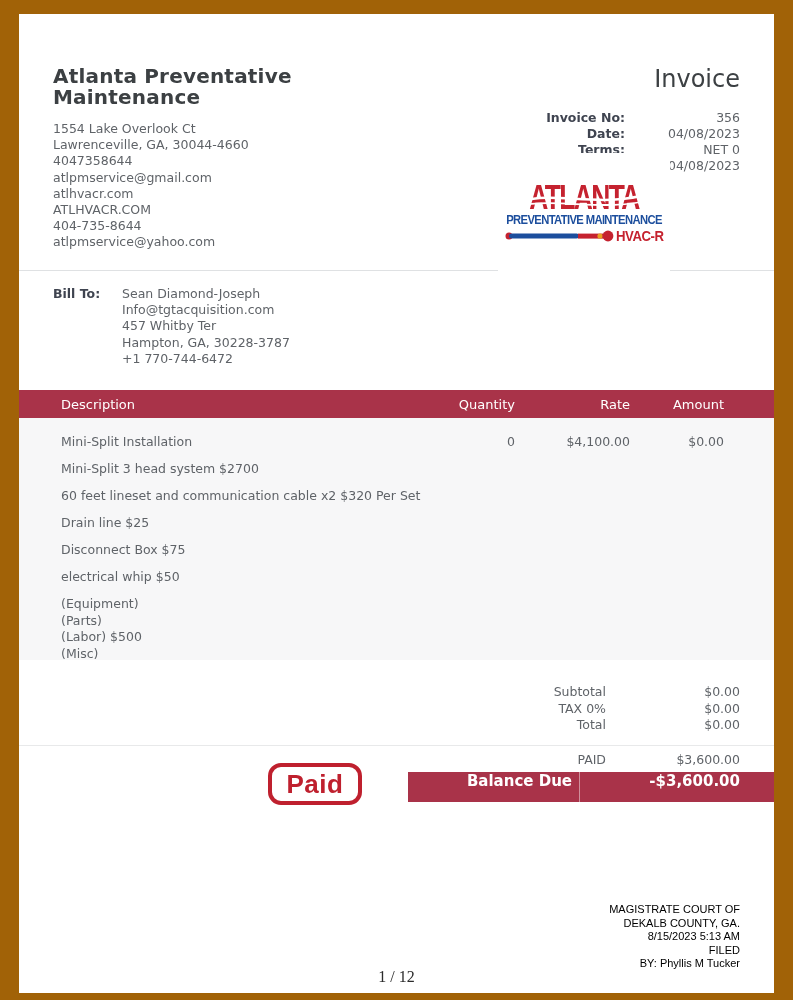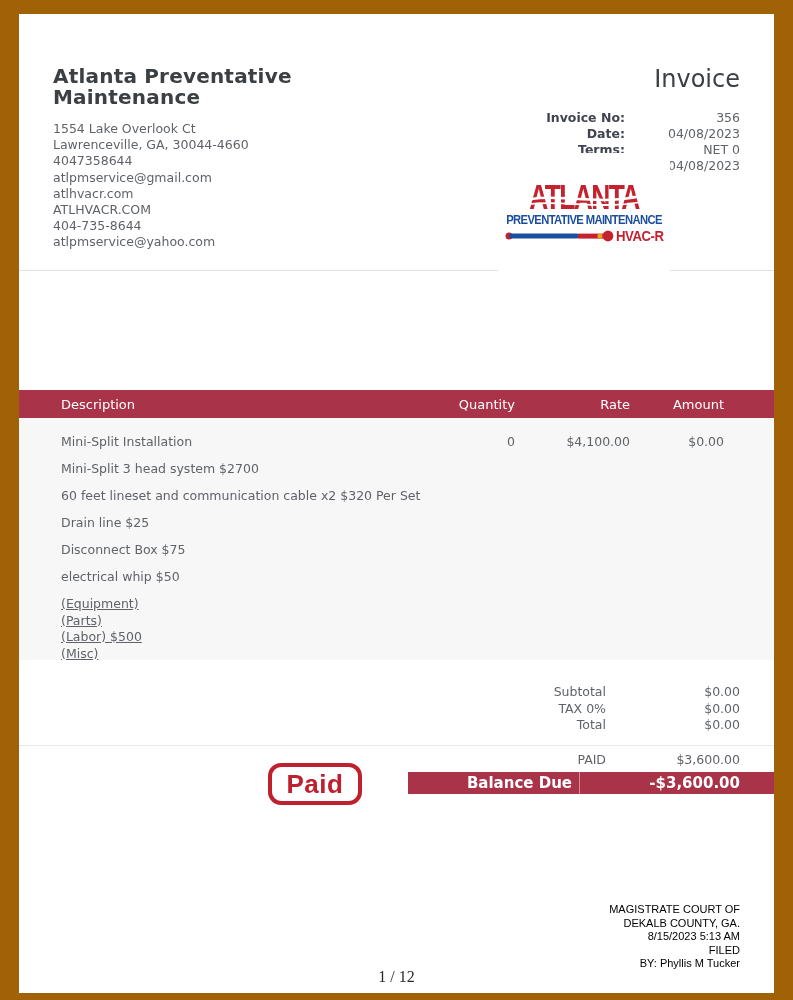--- a/index.html
+++ b/index.html
@@ -43,31 +43,31 @@
   .c-desc { flex:1; padding-left:42px; text-align:left; }
   .c-qty  { width:115px; text-align:right; }
   .c-rate { width:115px; text-align:right; }
   .c-amt  { width:144px; text-align:right; padding-right:50px; }
   .tbody {
     position:absolute; top:404px; left:0; right:0; height:242px;
     background:#f7f7f8; padding-top:16px; font-size:12.5px; color:#5f6368;
   }
   .trow { display:flex; line-height:15px; margin-bottom:12px; }
   .trow-group { display:flex; line-height:16.5px; margin-bottom:0; }
-  .group-lines div { line-height:16.5px;text-decoration:underline; }
+  .group-lines div { line-height:16.5px; }
   
   .totals { position:absolute; top:670px; left:0; right:0; font-size:12.5px; color:#5f6368; }
   .t-row { display:flex; justify-content:flex-end; line-height:16.5px; }
   .t-label { text-align:left; }
   .t-val { width:168px; padding-right:34px; text-align:right; }
   .paid-divider { position:absolute; top:731px; left:0; right:0; border-top:1px solid #e8e9ea; }
   .paid-row { position:absolute; top:738px; left:0; right:0; display:flex; justify-content:flex-end; font-size:12.5px; color:#5f6368; line-height:16.5px; }
   .balance {
-    position:absolute; top:758px; left:389px; right:0; height:22px;
-    background:#a93349; color:#ffffff; display:flex; align-items:center;
+    position:absolute; top:758px; left:389px; right:0; height:30px;
+    background:#a93349; color:#ffffff; display:flex; 
     font-size:15px; font-weight:700;
   }
   .balance-label { width:171px; text-align:right; padding-right:7px; }
   .balance-sep { width:1px; align-self:stretch; background:rgba(255,255,255,0.45); }
   .balance-val { flex:1; text-align:right; padding-right:34px; }
   
   .stamp {
     position:absolute; top:749px; left:249px; width:94px; height:42px;
     border:4px solid #bf202e; border-radius:13px;
     display:flex; align-items:center; justify-content:center;
@@ -146,20 +146,28 @@
           <circle cx="98" cy="56" r="2.6" fill="#e8a020"></circle>
           <circle cx="106" cy="56" r="5.4" fill="#c5222f"></circle>
         </g>
         <g transform="translate(114,61) scale(0.88,1)">
           <text font-family="Liberation Sans, sans-serif" font-size="15" font-weight="bold" letter-spacing="-0.5" fill="#c5222f">HVAC-R</text>
         </g>
       </svg>
     </div>
 
     <div class="billto">
+      <div class="billto-label">Bill To:</div>
+      <div class="billto-lines">
+        <div>Sean Diamond-Joseph</div>
+        <div>Info@tgtacquisition.com</div>
+        <div>457 Whitby Ter</div>
+        <div>Hampton, GA, 30228-3787</div>
+        <div>+1 770-744-6472</div>
+      </div>
     </div>
 
     <div class="thead">
       <div class="c-desc">Description</div>
       <div class="c-qty">Quantity</div>
       <div class="c-rate">Rate</div>
       <div class="c-amt">Amount</div>
     </div>
 
     <div class="tbody">

